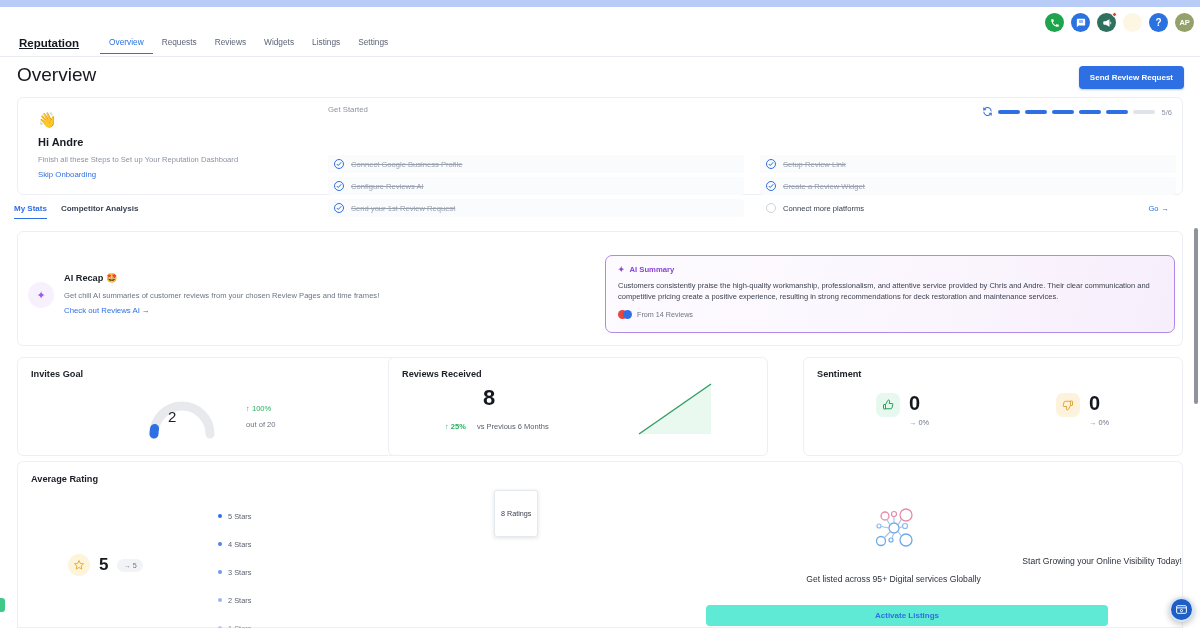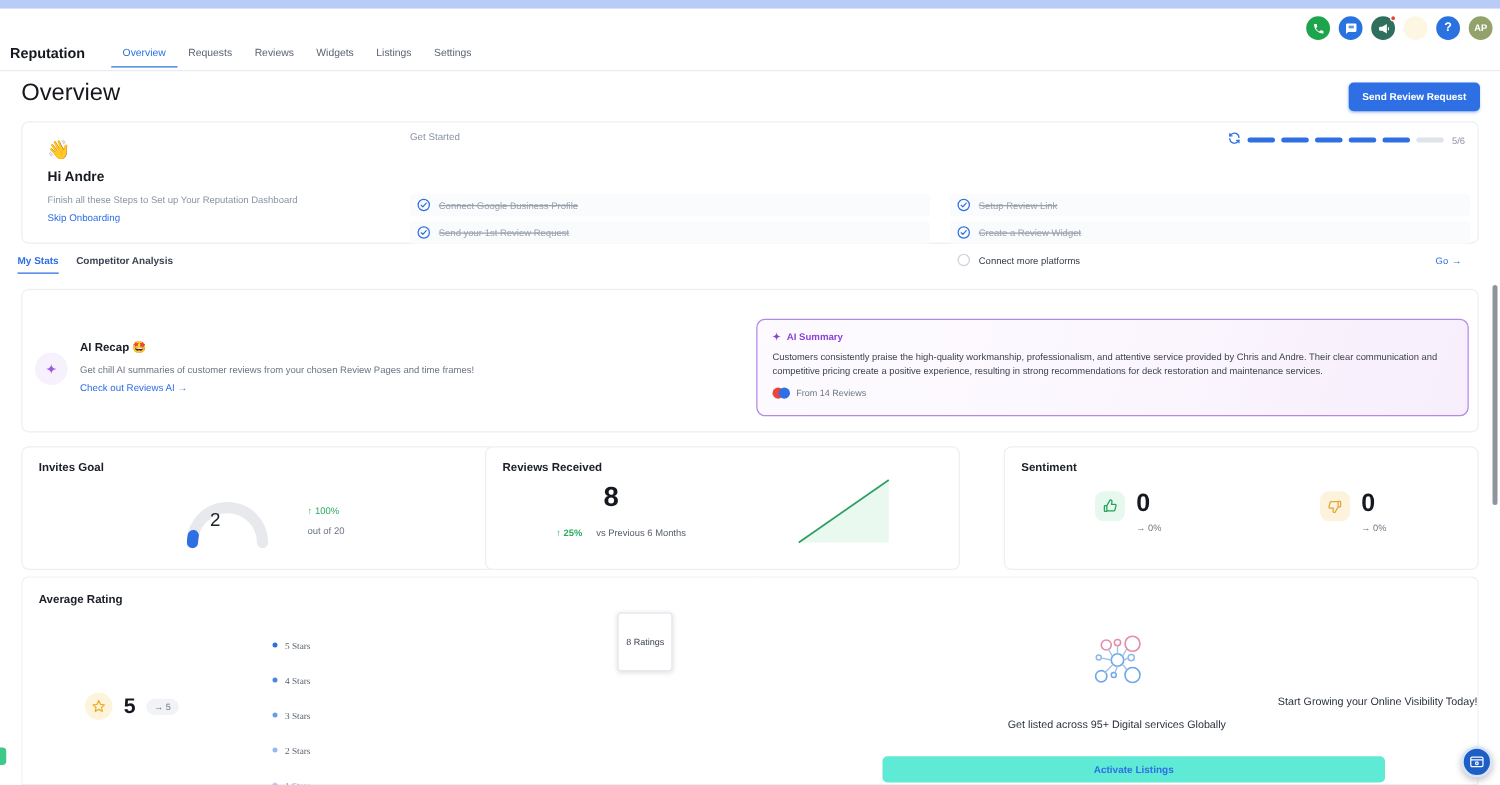--- a/index.html
+++ b/index.html
@@ -42,21 +42,21 @@
     position:absolute; top:-1px; right:-1px; width:5px;height:5px;border-radius:50%;
     background:#e8422f; border:1px solid #fff;
   }
 
   
   .navrow{
     position:absolute; top:26px; left:0; width:1200px; height:24px;
     display:flex; align-items:flex-start; border-bottom:1px solid #e9ecf2;
   }
   .brand{
-    font-size:11.5px; font-weight:700; color:#14181f; margin-left:8px; margin-top:4px;
+    font-size:11.5px; font-weight:700; color:#14181f; margin-left:19px; margin-top:4px;text-decoration:underline;
   }
   .navtabs{ display:flex; gap:0; margin-left:21px; margin-top:4px; }
   .navtab{
     font-size:8.3px; color:#5b6475; padding:0 9px 6px 9px; cursor:pointer;
     white-space:nowrap;
   }
   .navtab.active{ color:#2a72e0; border-bottom:1.6px solid #2a72e0; }
 
   
   .titlebar{ position:absolute; top:58px; left:0; width:1200px; height:40px; }
@@ -178,21 +178,21 @@
   .avg-score-wrap{ position:absolute; left:50px; top:92px; display:flex; align-items:center; gap:9px;}
   .star-badge{ width:22px;height:22px;border-radius:50%; background:#fdf4dc;
                display:flex;align-items:center;justify-content:center; font-size:12px; color:#f0ad31;}
   .avg-score{ font-size:17px; font-weight:700; color:#14181f;}
   .avg-pill{ background:#f1f3f6; border-radius:9px; padding:2px 6px; font-size:7.2px; color:#6d7584;}
 
   .bars{ position:absolute; left:200px; top:40px; width:350px; }
   .barrow{ display:flex; align-items:center; height:28px; gap:6px;}
   .bardot{ width:4px;height:4px;border-radius:50%; background:#2f6fe4; flex:0 0 auto;}
   .barlabel{ font-size:7.4px; color:#5a6personally; }
-  .barlabel{ font-size:7.4px; color:#5a626f; width:33px; flex:0 0 auto;font-family:Liberation Serif, serif;}
+  .barlabel{ font-size:7.4px; color:#5a626f; width:33px; flex:0 0 auto;}
   .bartrack{ flex:1; height:13px; position:relative; }
   .barfill{ height:13px; background:#2f6fe4; border-radius:1px; }
   .tooltip{
     position:absolute; left:494px; top:490px;
     background:#fff; border:1px solid #e4e8ef; border-radius:3px;
     padding:18px 6px; font-size:7.2px; color:#3d4350;
     box-shadow:0 1px 4px rgba(0,0,0,.12);
   }
 
   
@@ -297,20 +297,28 @@
 
     <div class="tasks">
       <div class="taskcol">
         <div class="task done">
           <span class="chk">
               <svg width="6" height="6" viewBox="0 0 24 24" fill="none" stroke="#2f6fe4" stroke-width="4" stroke-linecap="round" stroke-linejoin="round">
                 <path d="M4 13l5 5L20 6"></path>
               </svg>
             </span>
           <span class="task-label">Connect Google Business Profile</span>
+        </div>
+        <div class="task done">
+          <span class="chk">
+              <svg width="6" height="6" viewBox="0 0 24 24" fill="none" stroke="#2f6fe4" stroke-width="4" stroke-linecap="round" stroke-linejoin="round">
+                <path d="M4 13l5 5L20 6"></path>
+              </svg>
+            </span>
+          <span class="task-label">Configure Reviews AI</span>
         </div>
         <div class="task done">
           <span class="chk">
               <svg width="6" height="6" viewBox="0 0 24 24" fill="none" stroke="#2f6fe4" stroke-width="4" stroke-linecap="round" stroke-linejoin="round">
                 <path d="M4 13l5 5L20 6"></path>
               </svg>
             </span>
           <span class="task-label">Send your 1st Review Request</span>
         </div>
       </div>

